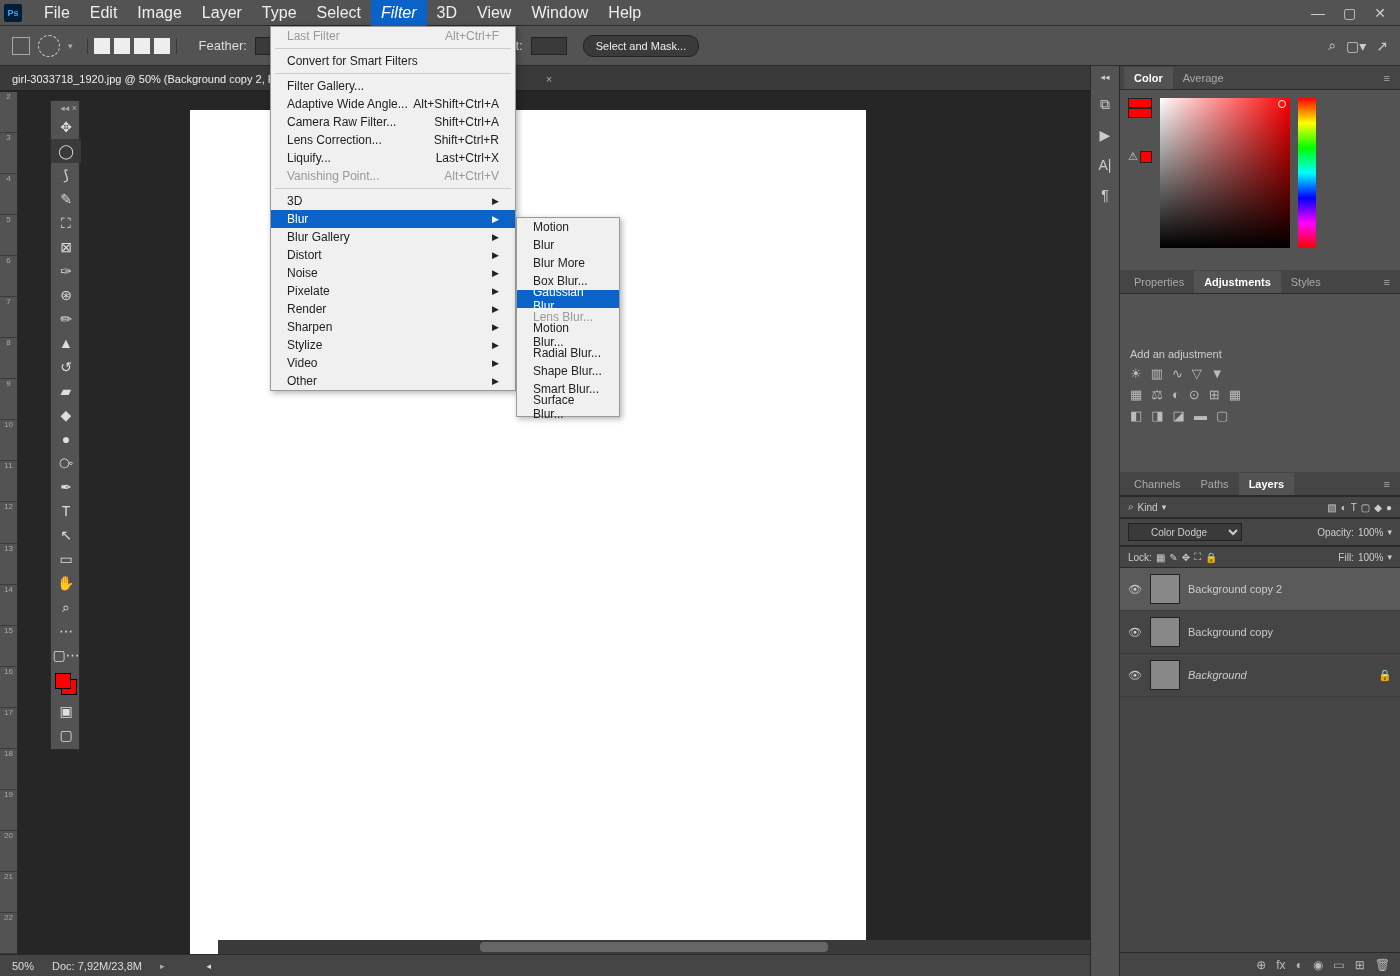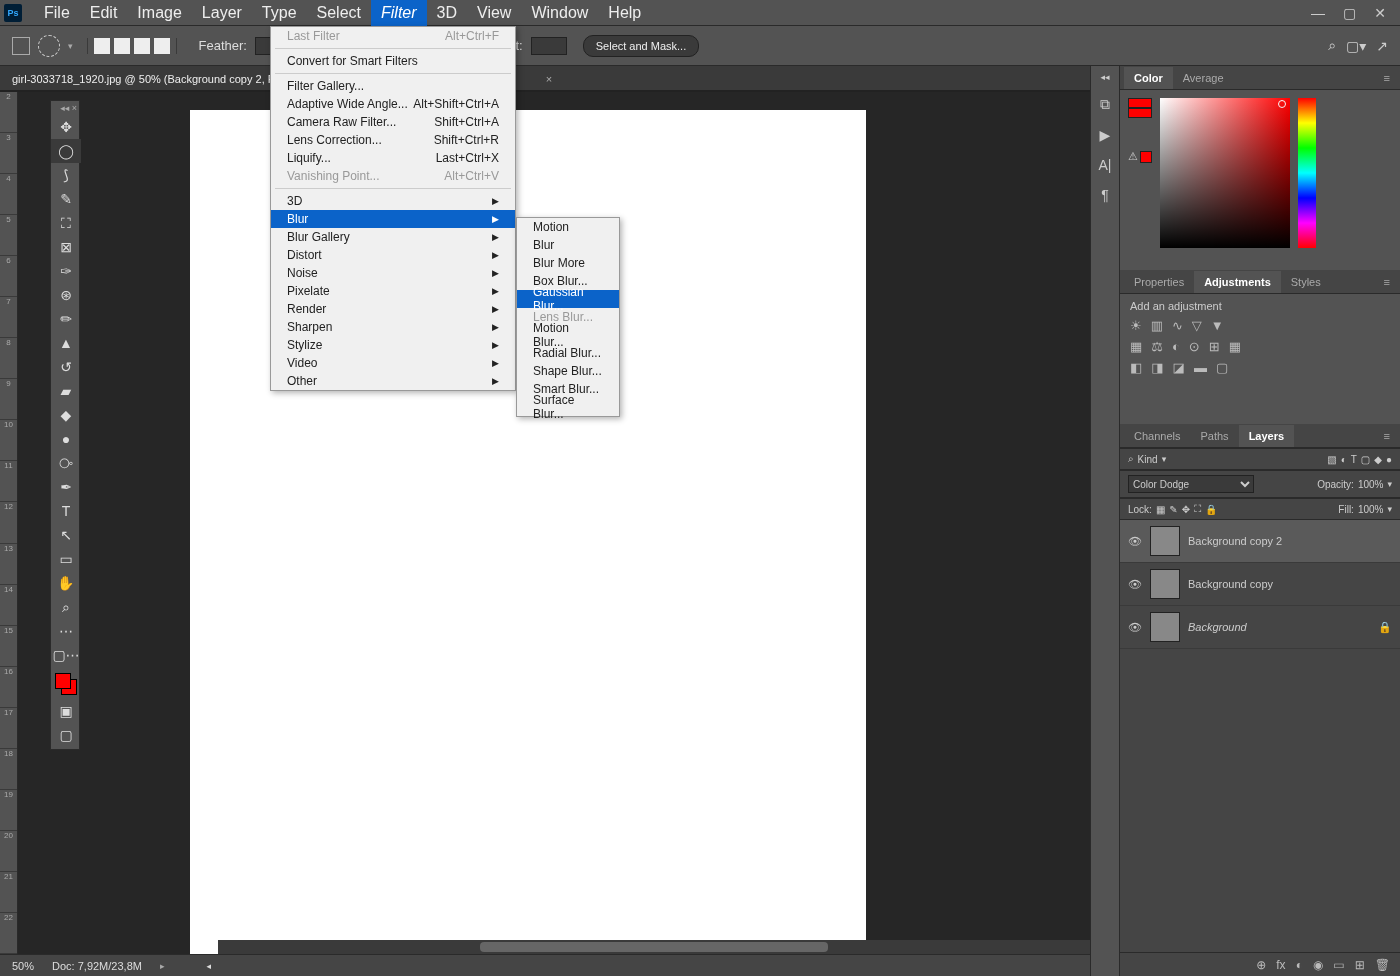--- a/index.html
+++ b/index.html
@@ -42,21 +42,21 @@
 .panel-tabs span { padding: 5px 10px; color: #aaa; }
 .panel-tabs span.active { background: #535353; color: #fff; font-weight: bold; }
 .panel-body { background: #535353; padding: 8px; }
 .color-panel { height: 180px; display: flex; gap: 8px; align-items: flex-start; }
 .color-field { width: 130px; height: 150px; background: linear-gradient(to right, #fff, #ff0000); position: relative; }
 .color-field::after { content:""; position:absolute; inset:0; background: linear-gradient(to top, #000, transparent); }
 .hue-strip { width: 18px; height: 150px; background: linear-gradient(to bottom, red, yellow, lime, cyan, blue, magenta, red); }
 .mini-swatches { display: flex; flex-direction: column; gap: 6px; }
 .mini-sw { width: 24px; height: 20px; display:flex; flex-direction:column;}
 .mini-sw div{flex:1; background:#ff0000; border:1px solid #222;}
-.adjust-panel { padding: 6px 10px; font-size: 11px; color: #ccc; min-height: 130px; }
+.adjust-panel { padding: 6px 10px; font-size: 11px; color: #ccc; min-height: 130px; margin-top: 48px; }
 .adj-row { display: flex; gap: 9px; margin: 6px 0; font-size: 13px; color: #bbb; }
 .layer-controls { padding: 4px 8px; font-size: 10px; color: #ccc; display: flex; align-items: center; gap: 4px; background:#454545; border-top:1px solid #2a2a2a; border-bottom:1px solid #2a2a2a;}
 .layer-controls select, .layer-controls input { background: #3a3a3a; border: 1px solid #222; color: #ccc; font-size: 10px; height: 18px; }
 .layers-list { flex: 1; background: #454545; }
 .layer-row { display: flex; align-items: center; padding: 6px 8px; gap: 8px; border-bottom: 1px solid #3a3a3a; font-size: 11px;}
 .layer-row.selected { background: #5a5a5a; }
 .layer-eye { width: 14px; text-align: center; }
 .layer-thumb { width: 30px; height: 30px; background: #888; border: 1px solid #222; }
 .layer-footer { height: 24px; background: #454545; display: flex; align-items: center; justify-content: flex-end; gap: 10px; padding: 0 10px; font-size: 12px; color: #bbb; border-top:1px solid #2a2a2a;}
 .status-bar { position: absolute; bottom: 0; left: 0; right: 310px; height: 22px; background: #454545; display: flex; align-items: center; padding: 0 12px; font-size: 11px; color: #ddd; gap: 18px; border-top: 1px solid #2a2a2a; }
@@ -396,21 +396,21 @@
       <span>Kind</span>
       <span style="font-size:9px;margin-right:auto;">▾</span>
       <span>▧</span>
       <span>◐</span>
       <span>T</span>
       <span>▢</span>
       <span>◆</span>
       <span>●</span>
     </div>
     <div class="layer-controls">
-      <select style="width:126px;"><option>Color Dodge</option></select>
+      <select style="width:114px;text-align:center;"><option>Color Dodge</option></select>
       <span style="margin-left:auto;">Opacity:</span>
       <span>100%</span>
       <span style="font-size:9px;">▾</span>
     </div>
     <div class="layer-controls">
       <span>Lock:</span>
       <span>▦</span>
       <span>✎</span>
       <span>✥</span>
       <span>⛶</span>

